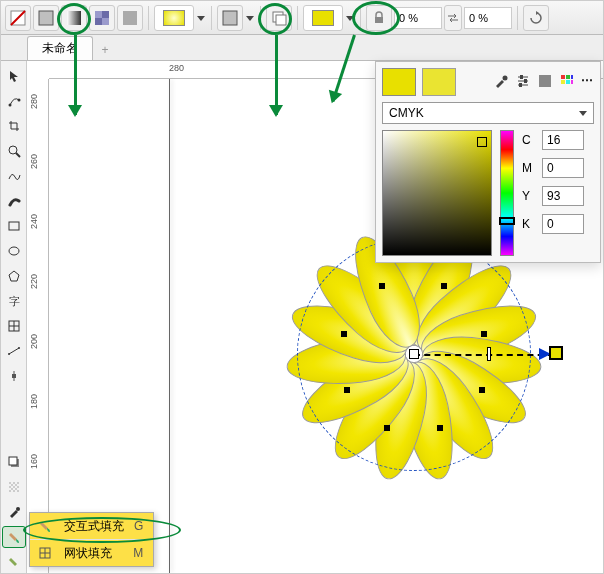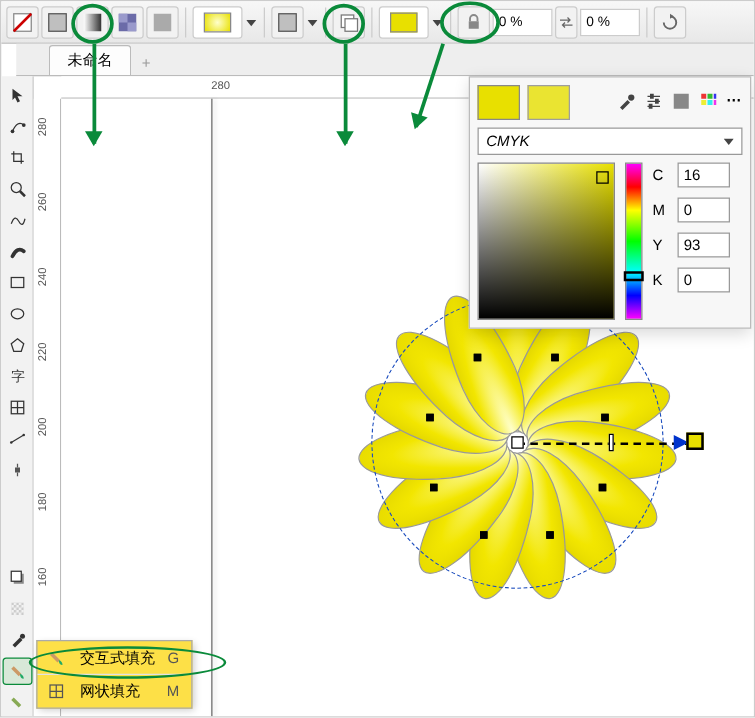--- a/index.html
+++ b/index.html
@@ -38,21 +38,20 @@
     border:1px solid #ccc; background:#fff; height:22px; padding:0 4px;
     min-width: 48px;
   }
   .spin span { font-size:11px; }
   .tabstrip {
     height: 26px;
     background:#eee;
     border-bottom:1px solid #bbb;
     display:flex; align-items:flex-end;
     padding-left: 26px;
-    margin-left: 12px;
   }
   .tab {
     padding: 3px 14px;
     background:#fdfdfd;
     border:1px solid #bbb;
     border-bottom:none;
     border-radius:3px 3px 0 0;
     margin-right:2px;
     font-size:12px;
   }
@@ -139,21 +138,21 @@
     border:1px solid #bbb;
     box-shadow:0 4px 12px rgba(0,0,0,.15);
     padding:6px;
   }
   .cp-row1 { display:flex; gap:6px; align-items:center; margin-bottom:6px; }
   .swatch-big { width:34px; height:28px; border:1px solid #888; }
   .cp-icons { display:flex; gap:6px; margin-left:auto; }
   .cp-modes {
     height:22px; background:#fff; border:1px solid #999;
     display:flex; align-items:center; padding:0 6px;
-    justify-content:space-between; margin-bottom:6px;font-style:italic;
+    justify-content:space-between; margin-bottom:6px;
   }
   .cp-body { display:flex; gap:8px; }
   .cp-grad {
     width:110px; height:126px; border:1px solid #888;
     background: linear-gradient(to bottom, rgba(0,0,0,0), #000),
                 linear-gradient(to right, #fff, #e8e000);
     position:relative;
   }
   .cp-marker { position:absolute; right:4px; top:6px; width:10px;height:10px;border:1px solid #000; }
   .cp-hue {

